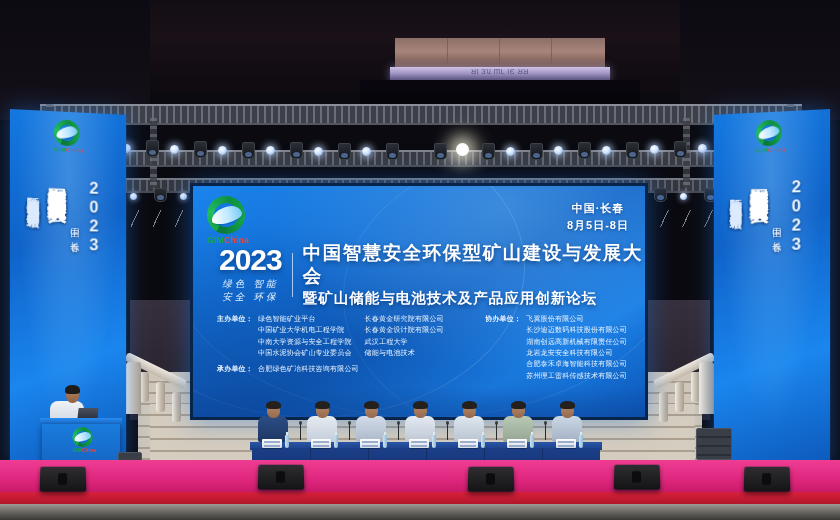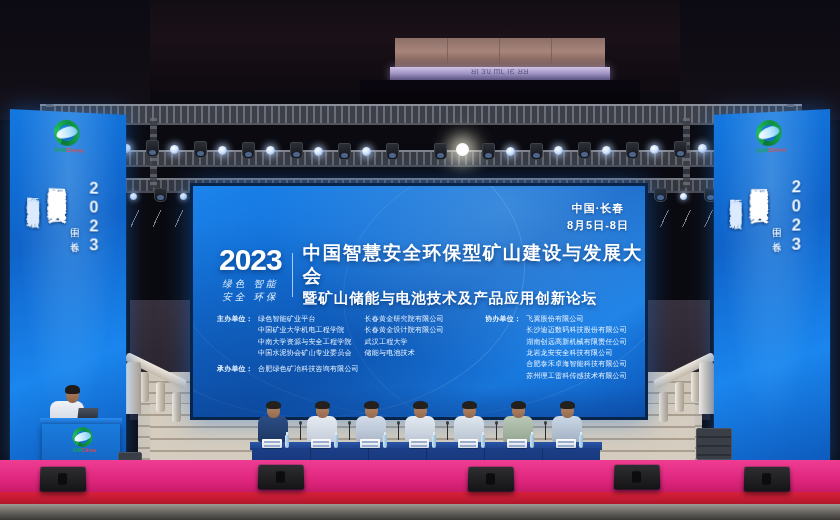--- a/index.html
+++ b/index.html
@@ -364,20 +364,29 @@
   </div>
 
   <div class="screen-frame">
     <div class="screen">
       <div class="sw sw1"></div>
         <div class="sw sw2"></div>
         <div class="sw sw3"></div>
       <div class="screen-sheen"></div>
       <div class="screen-bottomband"></div>
 
+      <div class="logo-main">
+        <div class="gim">
+          <span class="gim-ring"></span>
+          <span class="gim-swoosh"></span>
+          <div class="gim-text">
+            <span>GIM</span><i>China</i>
+          </div>
+        </div>
+      </div>
 
       <div class="city-date">
         <div>中国·长春</div>
         <div>8月5日-8日</div>
       </div>
 
       <div class="title-row">
         <div class="year-block">
           <div class="year-num">2023</div>
           <div class="year-tag">

